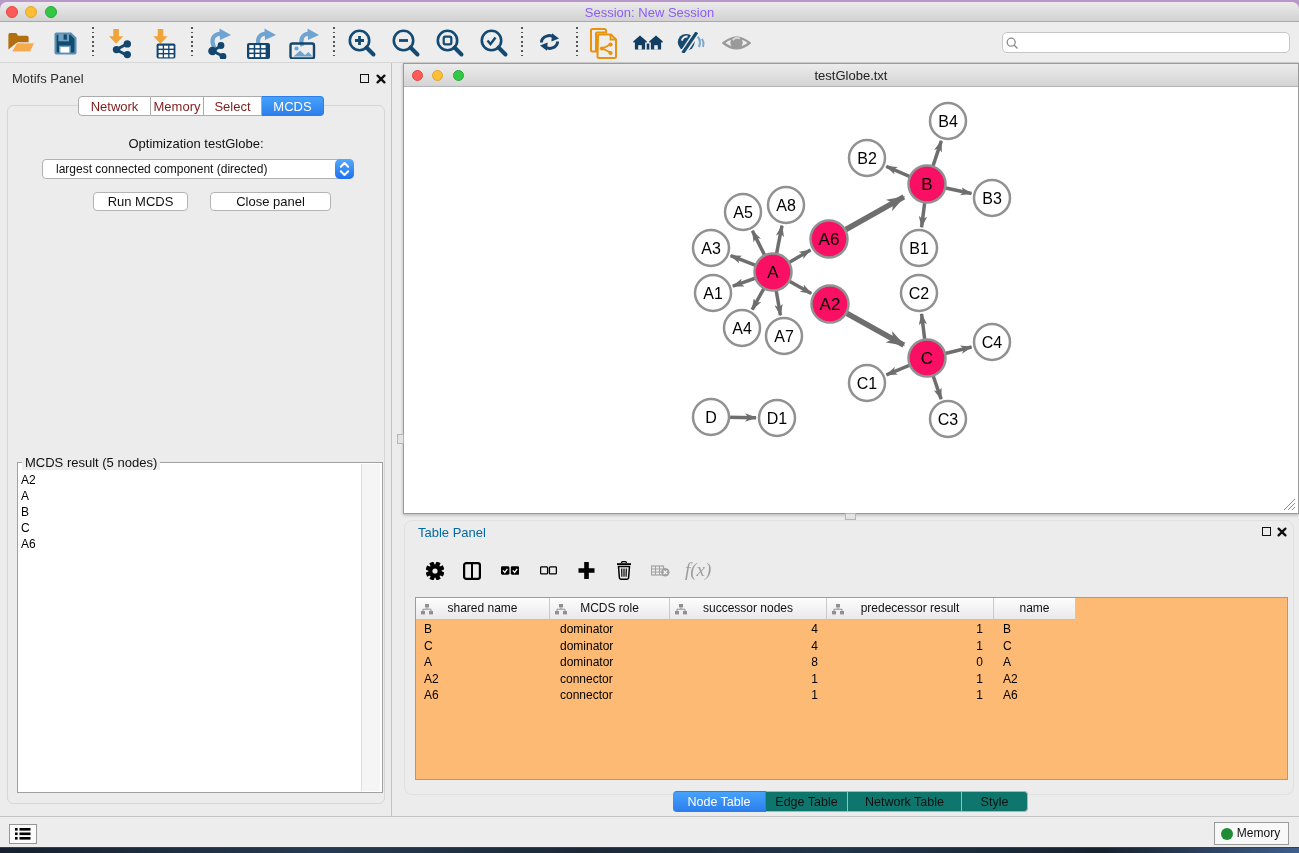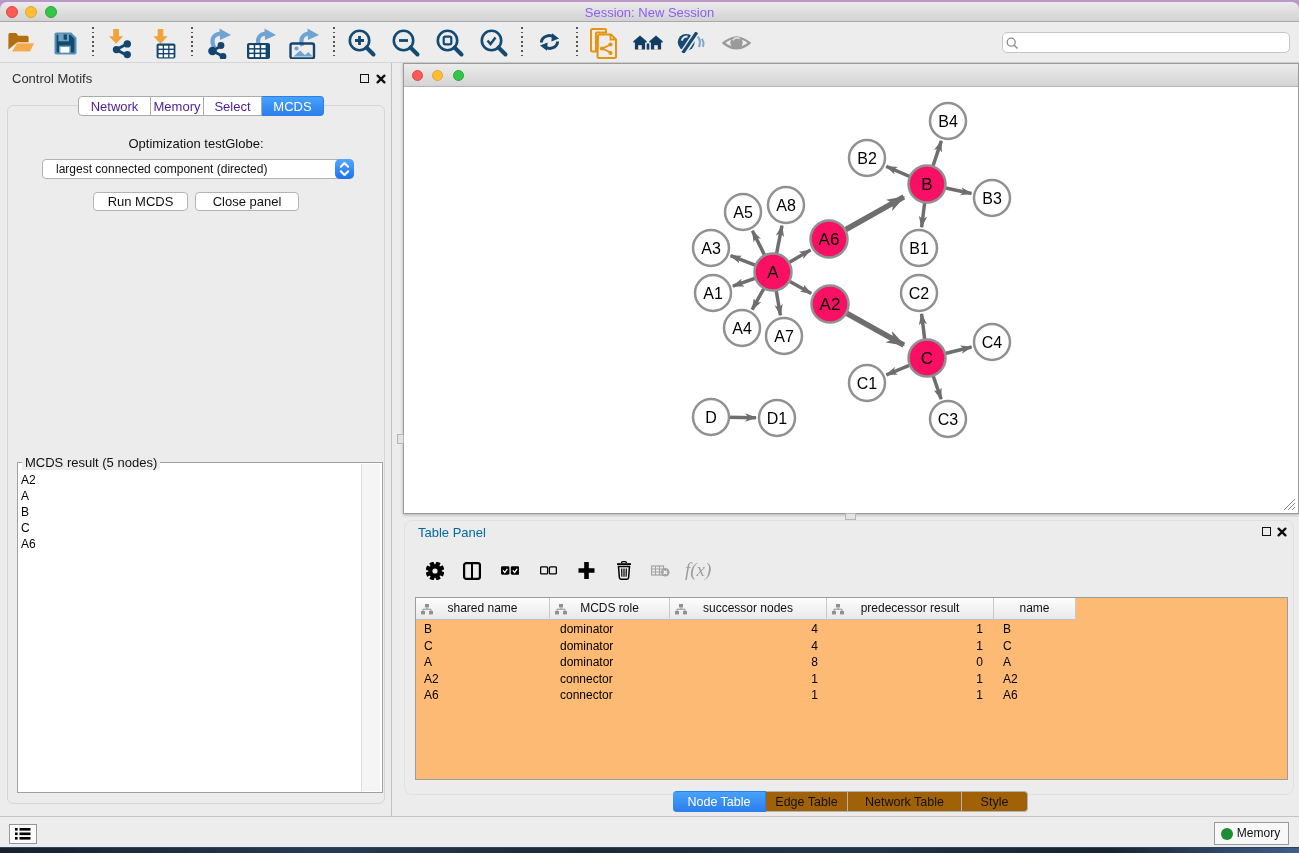--- a/index.html
+++ b/index.html
@@ -18,21 +18,21 @@
 #toolbar{left:0;top:22px;width:1299px;height:41px;background:#ededed;border-bottom:1px solid #d6d6d6}
 .sep{position:absolute;top:5px;height:32px;width:2px;background:repeating-linear-gradient(#555 0 1.8px,transparent 1.8px 4.6px)}
 .ticon{position:absolute;top:5px}
 #search{left:1002px;top:10px;width:288px;height:21px;background:#fff;border:1px solid #c6c6c6;border-radius:5px}
 
 #cpanel{left:0;top:63px;width:392px;height:753px;background:#ececec;border-right:1px solid #c2c2c2}
 #cp-title{left:12px;top:71px;font-size:13px;color:#2e2e2e}
 .winbtn-sq{width:9px;height:9px;border:1.5px solid #111;top:74px}
 #cp-content{left:7px;top:105px;width:378px;height:699px;border:1px solid #d6d6d6;border-radius:6px}
 .tabgroup{display:flex}
-.tab{height:20px;line-height:19px;font-size:13px;text-align:center;background:#fff;border:1px solid #ababab;border-left:none;color:#4c1d95}
+.tab{height:20px;line-height:19px;font-size:13px;text-align:center;background:#fff;border:1px solid #ababab;border-left:none;color:#7f1d1d}
 .tab.first{border-left:1px solid #ababab;border-radius:4px 0 0 4px}
 .tab.last{border-radius:0 4px 4px 0}
 .tab.sel{background:linear-gradient(#46a2fb,#2d7eec);border-color:#2d7eec;color:#fff}
 #cptabs{left:78px;top:96px}
 #optlabel{left:0;top:136px;width:392px;text-align:center;font-size:13px;color:#111}
 #combo{left:42px;top:159px;width:312px;height:20px;background:#fff;border:1px solid #b1b1b1;border-radius:4px;font-size:12px;line-height:18px;padding-left:13px;color:#111}
 #spinner{left:335px;top:159px;width:19px;height:20px;border-radius:5px;background:linear-gradient(#53aafd,#1e70ee)}
 .btn{position:absolute;height:19px;background:#fff;border:1px solid #b4b4b4;border-radius:4px;font-size:13px;text-align:center;line-height:17px;color:#111}
 #fieldset{left:17px;top:462px;width:366px;height:331px;border:1px solid #a0a0a0;background:#fff}
 #fslabel{left:22px;top:455px;background:#ececec;padding:0 3px;font-size:13px;color:#111}
@@ -49,21 +49,21 @@
 .handle{background:#e4e4e4;border:1px solid #b5b5b5}
 
 #tpanel{left:404px;top:520px;width:890px;height:275px;background:#ececec;border:1px solid #e0e0e0;border-radius:8px}
 #tp-title{left:418px;top:525px;font-size:13px;color:#0369a1}
 #tbl{left:415px;top:597px;width:873px;height:183px;background:#fdba74;border:1px solid #9c9c9c}
 #thead{left:0;top:0;height:22px;background:linear-gradient(#fdfdfd,#e9e9e9);border-bottom:1px solid #c0c0c0}
 .th{position:absolute;top:0;height:22px;border-right:1px solid #c9c9c9;font-size:12px;color:#111}
 .thl{position:absolute;left:0;top:0;width:100%;text-align:center;line-height:21px}
 .thtree{position:absolute;left:5px;top:5px}
 .trow{position:absolute;font-size:12px;color:#000;height:16px;line-height:16px}
-.bt{position:absolute;top:791px;height:21px;line-height:20px;font-size:12.5px;text-align:center;background:#a16207;border:1px solid #b2b2b2;border-left:none;color:#111}
+.bt{position:absolute;top:791px;height:21px;line-height:20px;font-size:12.5px;text-align:center;background:#0f766e;border:1px solid #b2b2b2;border-left:none;color:#111}
 
 #footer{left:0;top:816px;width:1299px;height:32px;background:#ededed;border-top:1px solid #c3c3c3}
 #fbtn{left:9px;top:824px;width:28px;height:20px;background:#fbfbfb;border:1px solid #969696}
 #membtn{left:1214px;top:822px;width:75px;height:23px;background:#f8f8f8;border:1px solid #9a9a9a;font-size:12px;line-height:21px;text-align:center;color:#111;padding-left:14px}
 #memdot{left:1221px;top:828px;width:12px;height:12px;border-radius:50%;background:#1e8b35}
 #darkstrip{left:0;top:847px;width:1299px;height:6px;border-top:1px solid #2b4261;background:linear-gradient(90deg,#16202e,#253a52 25%,#1b2836 45%,#20344a 65%,#16222e 85%,#3f5e8c)}
 </style></head>
 <body>
 <div class="abs" id="purple"></div>
 <div class="abs" id="titlebar"></div>
@@ -205,51 +205,52 @@
       <circle cx="12.5" cy="12.5" r="9.7" fill="none" stroke="#124a73" stroke-width="2.6"></circle>
       <line x1="19.5" y1="19.5" x2="26.5" y2="26.5" stroke="#124a73" stroke-width="4" stroke-linecap="round"></line>
       <rect x="8.7" y="8.7" width="7.6" height="7.6" rx="1.5" stroke="#124a73" stroke-width="2.2" fill="none"></rect>
     </svg><svg class="ticon" width="30" height="30" viewBox="0 0 30 30" style="left: 479px; top: 6px;">
       <circle cx="12.5" cy="12.5" r="9.7" fill="none" stroke="#124a73" stroke-width="2.6"></circle>
       <line x1="19.5" y1="19.5" x2="26.5" y2="26.5" stroke="#124a73" stroke-width="4" stroke-linecap="round"></line>
       <path d="M8.5 12.5 l3 3.5 l5-6.5" stroke="#124a73" stroke-width="2.4" fill="none"></path>
     </svg></div>
 <div class="abs" id="cpanel"></div>
 <div class="abs" id="cp-content"></div>
-<div class="abs" id="cp-title">Control Motifs</div>
+<div class="abs" id="cp-title">Motifs Panel</div>
 <div class="abs winbtn-sq" style="left:360px"></div>
 <div class="abs" style="left:376px;top:74px;line-height:0"><svg width="10" height="10" viewBox="0 0 10 10">
       <path d="M1.6 1.6 L8.4 8.4 M8.4 1.6 L1.6 8.4" stroke="#111" stroke-width="2.3" stroke-linecap="round"></path>
     </svg></div>
 <div class="abs tabgroup" id="cptabs">
   <div class="tab first" style="width:73px">Network</div>
   <div class="tab" style="width:53px">Memory</div>
   <div class="tab" style="width:58px">Select</div>
   <div class="tab sel last" style="width:62px">MCDS</div>
 </div>
 <div class="abs" id="optlabel">Optimization testGlobe:</div>
 <div class="abs" id="combo">largest connected component (directed)</div>
 <div class="abs" id="spinner">
   <svg width="19" height="20" viewBox="0 0 19 20">
       <path d="M5.8 7.8 L9.5 4 L13.2 7.8" fill="none" stroke="#fff" stroke-width="2" stroke-linecap="round" stroke-linejoin="round"></path>
       <path d="M5.8 12.2 L9.5 16 L13.2 12.2" fill="none" stroke="#fff" stroke-width="2" stroke-linecap="round" stroke-linejoin="round"></path>
     </svg>
 </div>
 <div class="btn" style="left:93px;top:192px;width:95px">Run MCDS</div>
-<div class="btn" style="left:195px;top:192px;width:104px">Close panel</div>
+<div class="btn" style="left:210px;top:192px;width:121px">Close panel</div>
 <div class="abs" id="fieldset"></div>
 <div class="abs" id="fslabel">MCDS result (5 nodes)</div>
 <div class="abs" id="fslist">A2<br>A<br>B<br>C<br>A6</div>
 <div class="abs" id="fsscroll"></div>
 
 <div class="abs" id="netwin">
   <div class="abs" id="nw-title"></div>
   <div class="abs tl2" style="left:8px;background:#fc5b57;border:1px solid #e2453e"></div>
   <div class="abs tl2" style="left:28px;background:#fdbe35;border:1px solid #e0a630"></div>
   <div class="abs tl2" style="left:49px;background:#33c748;border:1px solid #2aa836"></div>
+  <div class="abs" id="nw-name">testGlobe.txt</div>
   <svg class="abs" id="graph" width="894" height="426" viewBox="0 0 894 426">
       <defs>
         <marker id="arr" viewBox="0 0 10 7" refX="9.2" refY="3.5" markerWidth="3.4" markerHeight="2.4" orient="auto" markerUnits="strokeWidth">
           <path d="M0,0 L10,3.5 L0,7 L2.6,3.5 z" fill="#6e6e6e"></path>
         </marker>
       </defs>
       <line x1="369" y1="184" x2="328.82102548368636" y2="198.06264108070977" stroke="#6e6e6e" stroke-width="3.5" marker-end="url(#arr)"></line>
       <line x1="369" y1="184" x2="326.5839300637559" y2="167.58087615371196" stroke="#6e6e6e" stroke-width="3.5" marker-end="url(#arr)"></line>
       <line x1="369" y1="184" x2="348.39148550549913" y2="142.78297101099824" stroke="#6e6e6e" stroke-width="3.5" marker-end="url(#arr)"></line>
       <line x1="369" y1="184" x2="377.9999731645383" y2="137.6155229212258" stroke="#6e6e6e" stroke-width="3.5" marker-end="url(#arr)"></line>

